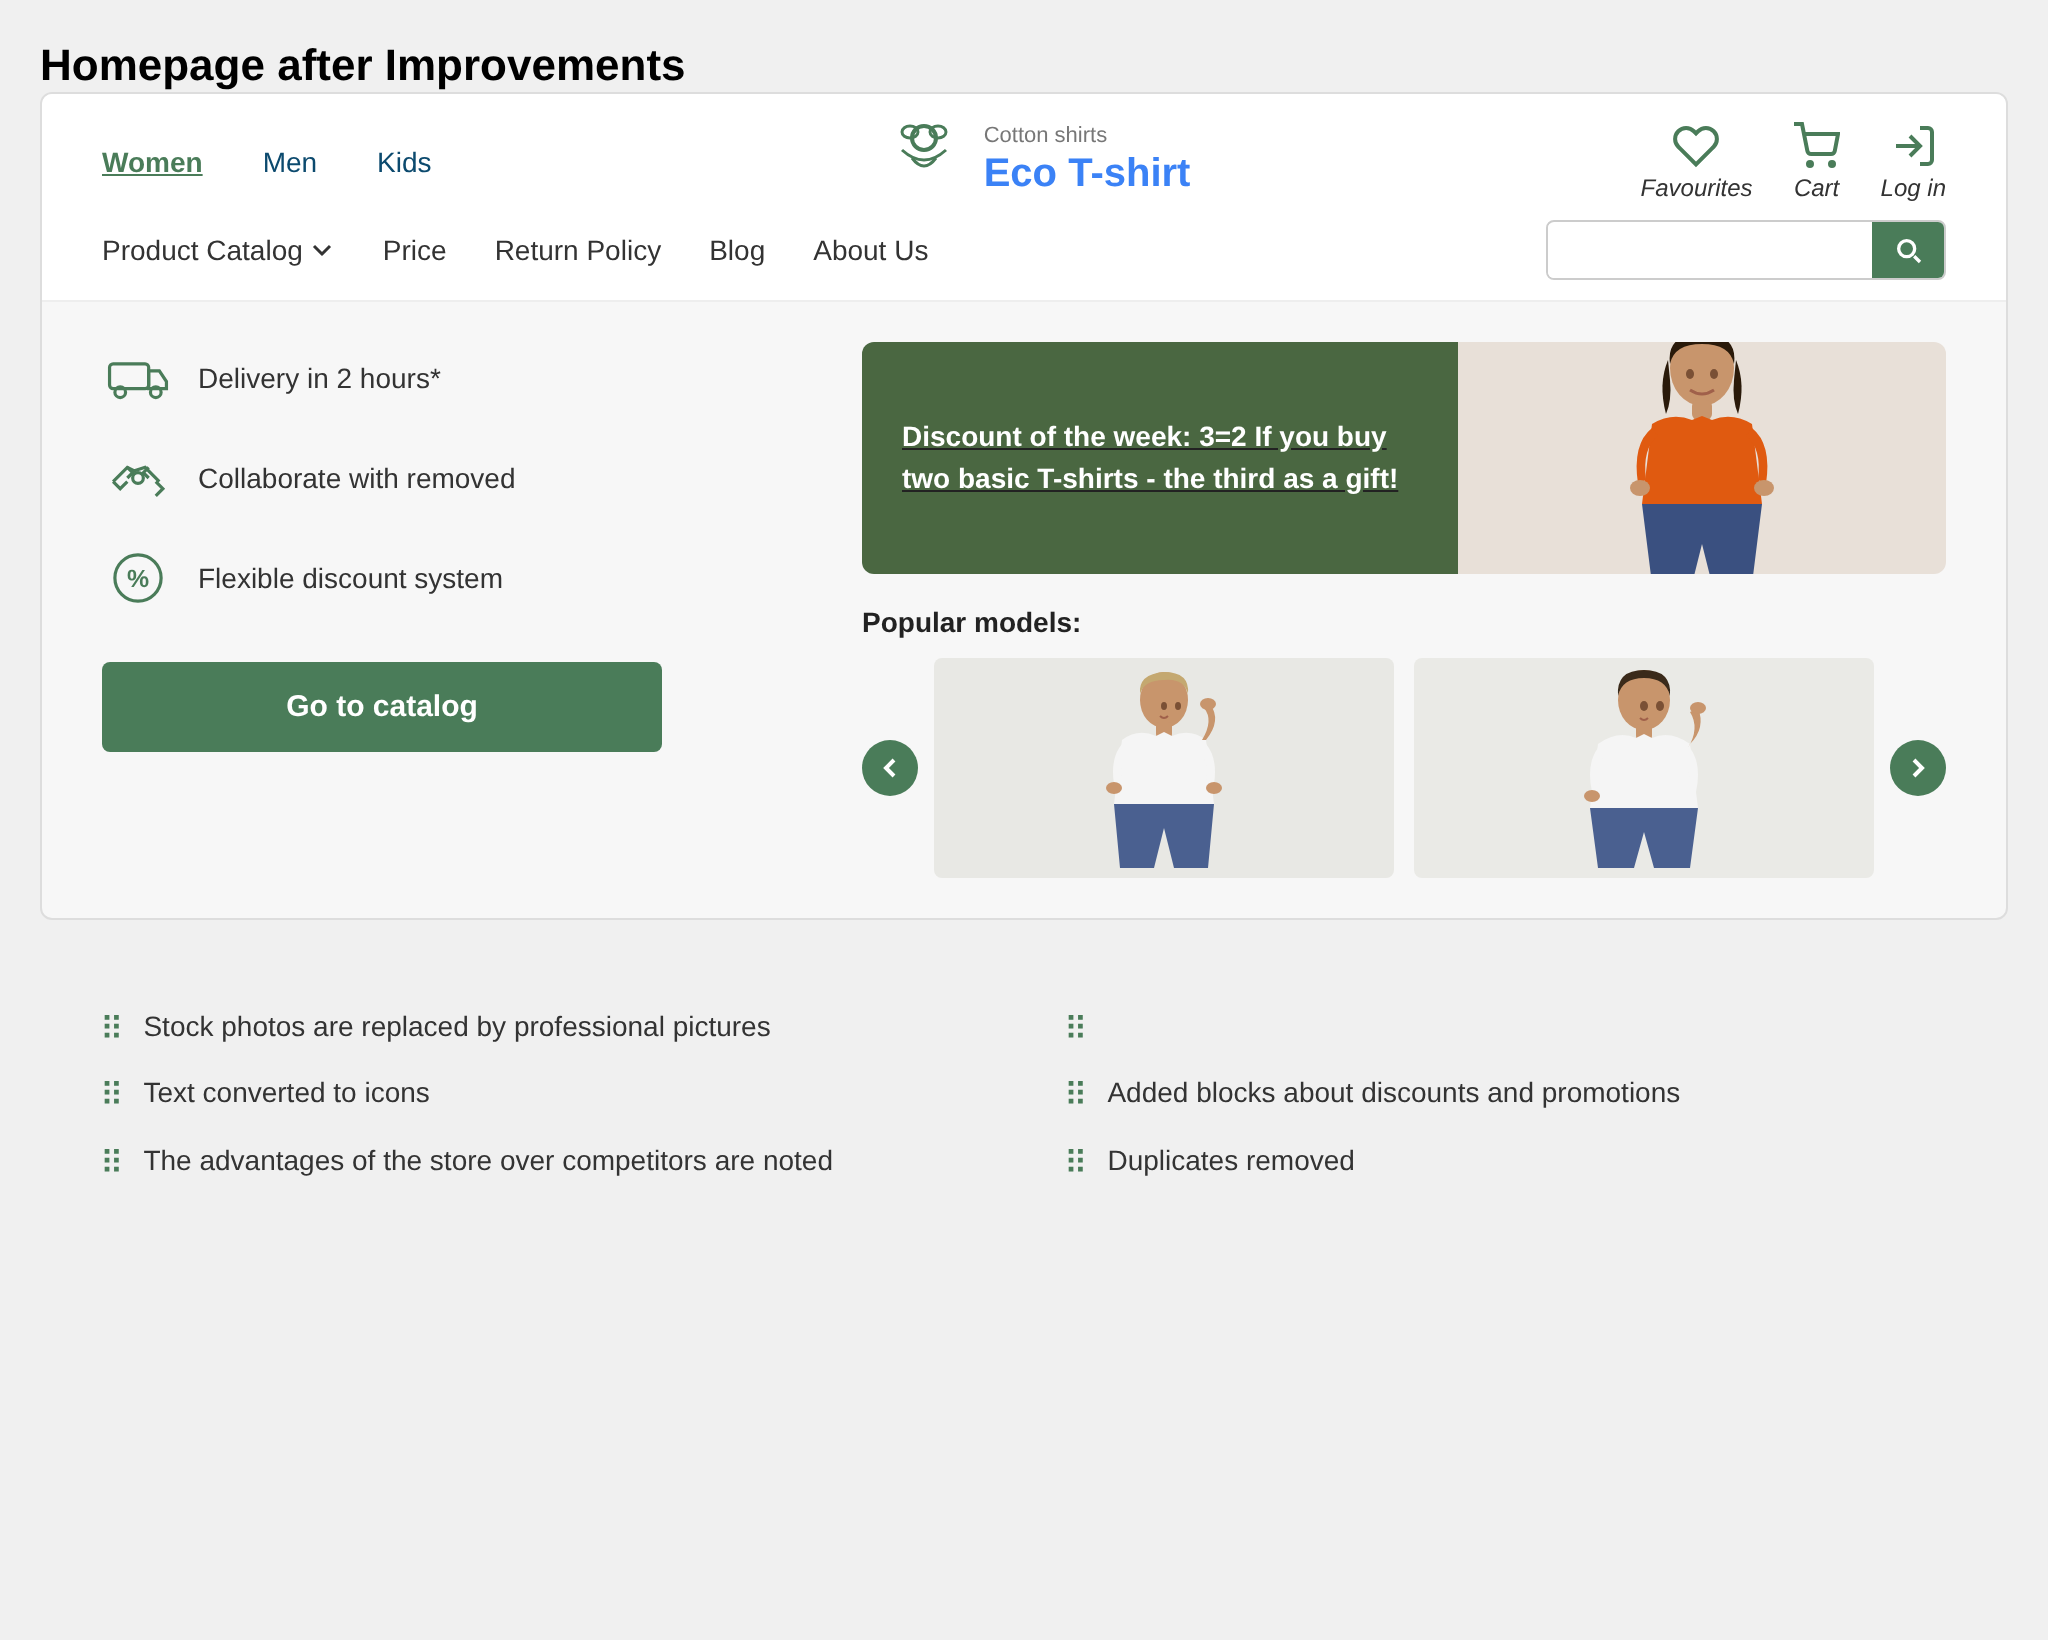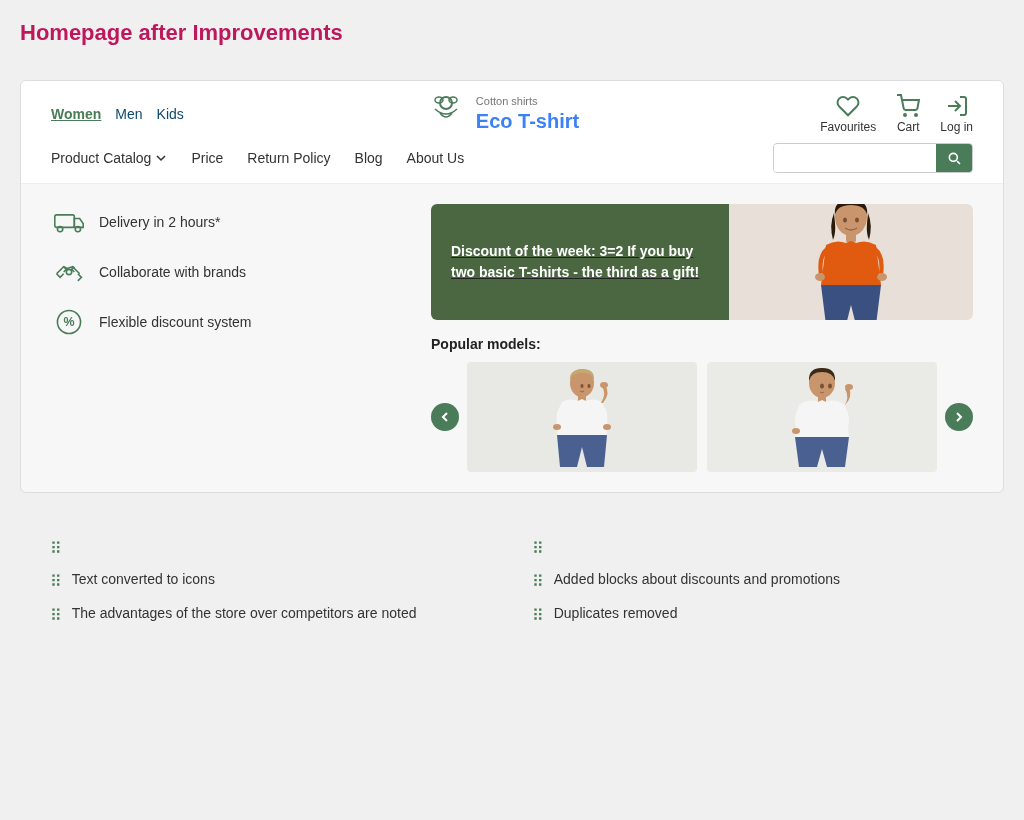--- a/index.html
+++ b/index.html
@@ -5,22 +5,22 @@
     * { box-sizing: border-box; margin: 0; padding: 0; }
     body {
       font-family: Arial, sans-serif;
       background: #f0f0f0;
       padding: 20px;
       color: #222;
     }
     .page-title {
       font-size: 22px;
       font-weight: 700;
-      margin-bottom: 34px;
-      color: #be185d;
+      margin-bottom: 0;
+      color: #000000;
     }
     .website-frame {
       background: #f7f7f7;
       border: 1px solid #ddd;
       border-radius: 6px;
       overflow: hidden;
       margin-bottom: 24px;
     }
     
     .header {
@@ -29,21 +29,21 @@
       border-bottom: 1px solid #eee;
     }
     .header-top {
       display: flex;
       align-items: center;
       justify-content: space-between;
       margin-bottom: 6px;
     }
     .nav-gender {
       display: flex;
-      gap: 14px;
+      gap: 30px;
       font-size: 14px;
     }
     .nav-gender a {
       text-decoration: none;
       color: #0c4a6e;
     }
     .nav-gender a.active {
       color: #4a7c59;
       text-decoration: underline;
       font-weight: 600;
@@ -75,20 +75,21 @@
       gap: 20px;
     }
     .action-item {
       display: flex;
       flex-direction: column;
       align-items: center;
       font-size: 12px;
       color: #333;
       cursor: pointer;
       gap: 2px;
+      font-style: italic;
     }
     .action-item svg {
       width: 24px;
       height: 24px;
     }
     .header-nav {
       display: flex;
       align-items: flex-start;
       gap: 24px;
       font-size: 14px;
@@ -393,33 +394,34 @@
         </li>
         <li class="feature-item">
           <div class="feature-icon">
             <svg viewBox="0 0 36 36" fill="none" stroke="#4a7c59" stroke-width="1.8">
               <path d="M4 20l8-8 4 2 6-2 8 8"></path>
               <path d="M12 12l3 3-3 3M24 12l-3 3 3 3"></path>
               <path d="M4 20l4 4 4-4M28 20l4 4-4 4"></path>
               <circle cx="18" cy="18" r="3"></circle>
             </svg>
           </div>
-          <span>Collaborate with brands</span>
+          <span>Collaborate with removed</span>
         </li>
         <li class="feature-item">
           <div class="feature-icon">
             <svg viewBox="0 0 36 36" fill="none" stroke="#4a7c59" stroke-width="1.8">
               <circle cx="18" cy="18" r="13"></circle>
               <text x="18" y="23" text-anchor="middle" font-size="14" fill="#4a7c59" stroke="none" font-weight="bold">%</text>
             </svg>
           </div>
           <span>Flexible discount system</span>
         </li>
       </ul>
 
+      <button class="cta-button">Go to catalog</button>
     </div>
 
     <div class="hero-right">
 
       <div class="promo-banner">
         <div class="promo-text-box">
           <p>Discount of the week: 3=2 If you buy two basic T-shirts - the third as a gift!</p>
         </div>
         <div class="promo-image">
 
@@ -509,20 +511,21 @@
       </div>
     </div>
   </div>
 </div>
 
 <div class="improvements">
 
   <div>
     <div class="improvement-item">
       <span class="bullet-icon">⠿</span>
+      <span>Stock photos are replaced by professional pictures</span>
     </div>
     <div class="improvement-item">
       <span class="bullet-icon">⠿</span>
       <span>Text converted to icons</span>
     </div>
     <div class="improvement-item">
       <span class="bullet-icon">⠿</span>
       <span>The advantages of the store over competitors are noted</span>
     </div>
   </div>

